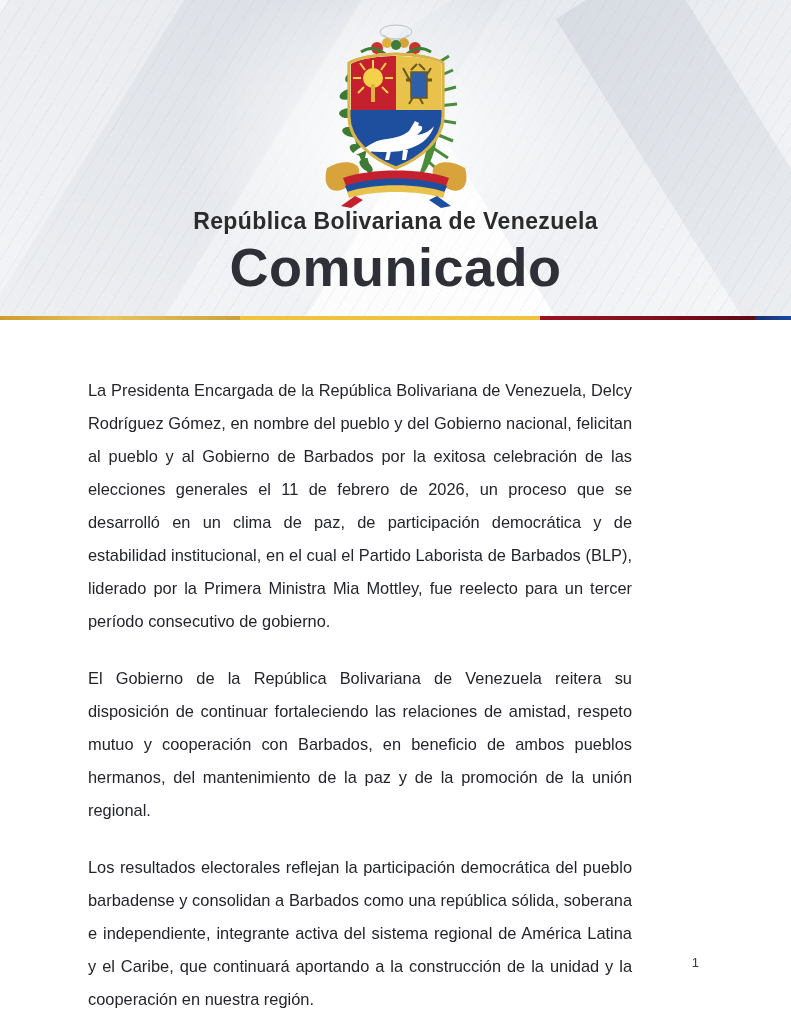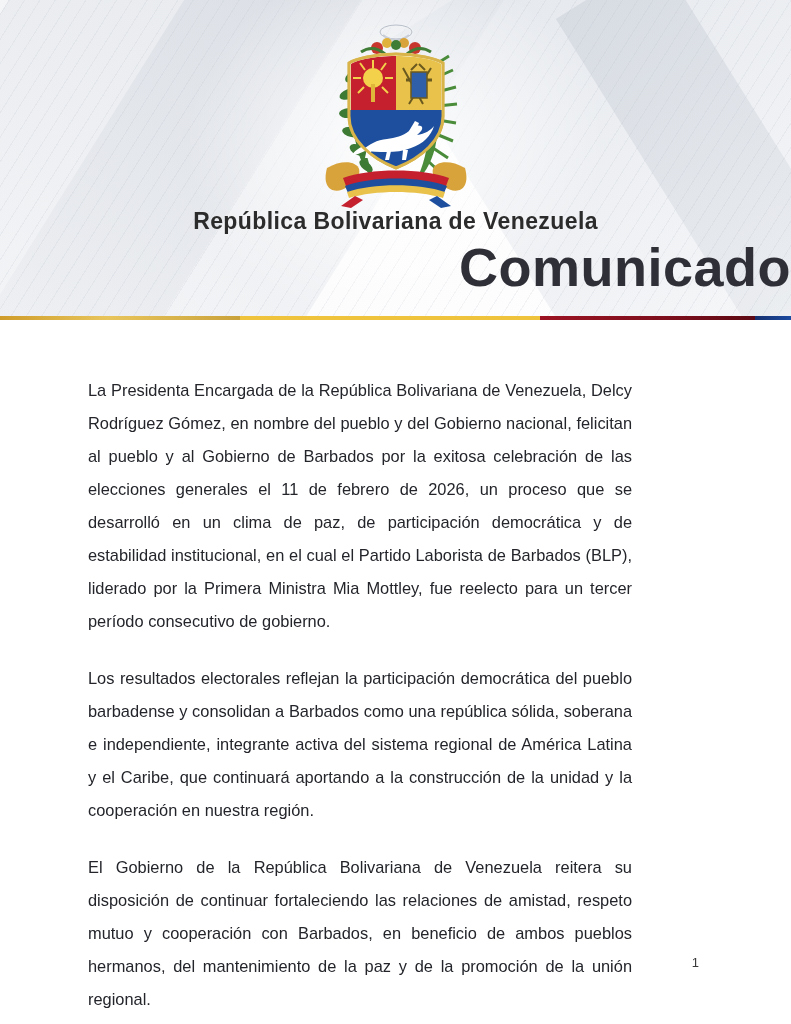--- a/index.html
+++ b/index.html
@@ -98,21 +98,20 @@
     color: #2b2b2b;
     margin: 0;
   }
   .comunicado {
     font-size: 54px;
     font-weight: 700;
     letter-spacing: 0.5px;
     color: #2f2f38;
     margin: 4px 0 0 0;
     line-height: 1.05;
-    text-align: right;
   }
 
   
   .rule {
     position: absolute;
     left: 0; top: 316px;
     width: 791px; height: 22px;
     display: flex;
   }
   .rule .seg { height: 100%; }
@@ -284,18 +283,18 @@
     <div class="seg mid">
       <div class="stars">★ ★ ★ ★ ★ ★ ★ ★</div>
     </div>
     <div class="seg maroon"></div>
     <div class="seg bluebar"></div>
   </div>
 </div>
 
 <div class="page-body">
   <p class="para">La Presidenta Encargada de la República Bolivariana de Venezuela, Delcy Rodríguez Gómez, en nombre del pueblo y del Gobierno nacional, felicitan al pueblo y al Gobierno de Barbados por la exitosa celebración de las elecciones generales el 11 de febrero de 2026, un proceso que se desarrolló en un clima de paz, de participación democrática y de estabilidad institucional, en el cual el Partido Laborista de Barbados (BLP), liderado por la Primera Ministra Mia Mottley, fue reelecto para un tercer período consecutivo de gobierno.</p>
+  <p class="para">El Gobierno de la República Bolivariana de Venezuela reitera su disposición de continuar fortaleciendo las relaciones de amistad, respeto mutuo y cooperación con Barbados, en beneficio de ambos pueblos hermanos, del mantenimiento de la paz y de la promoción de la unión regional.</p>
   <p class="para">Los resultados electorales reflejan la participación democrática del pueblo barbadense y consolidan a Barbados como una república sólida, soberana e independiente, integrante activa del sistema regional de América Latina y el Caribe, que continuará aportando a la construcción de la unidad y la cooperación en nuestra región.</p>
-  <p class="para">El Gobierno de la República Bolivariana de Venezuela reitera su disposición de continuar fortaleciendo las relaciones de amistad, respeto mutuo y cooperación con Barbados, en beneficio de ambos pueblos hermanos, del mantenimiento de la paz y de la promoción de la unión regional.</p>
   <div class="dateline">Caracas, 12 de febrero de 2026</div>
 </div>
 
 <div class="pagenum">1</div>
 
 </body></html>

